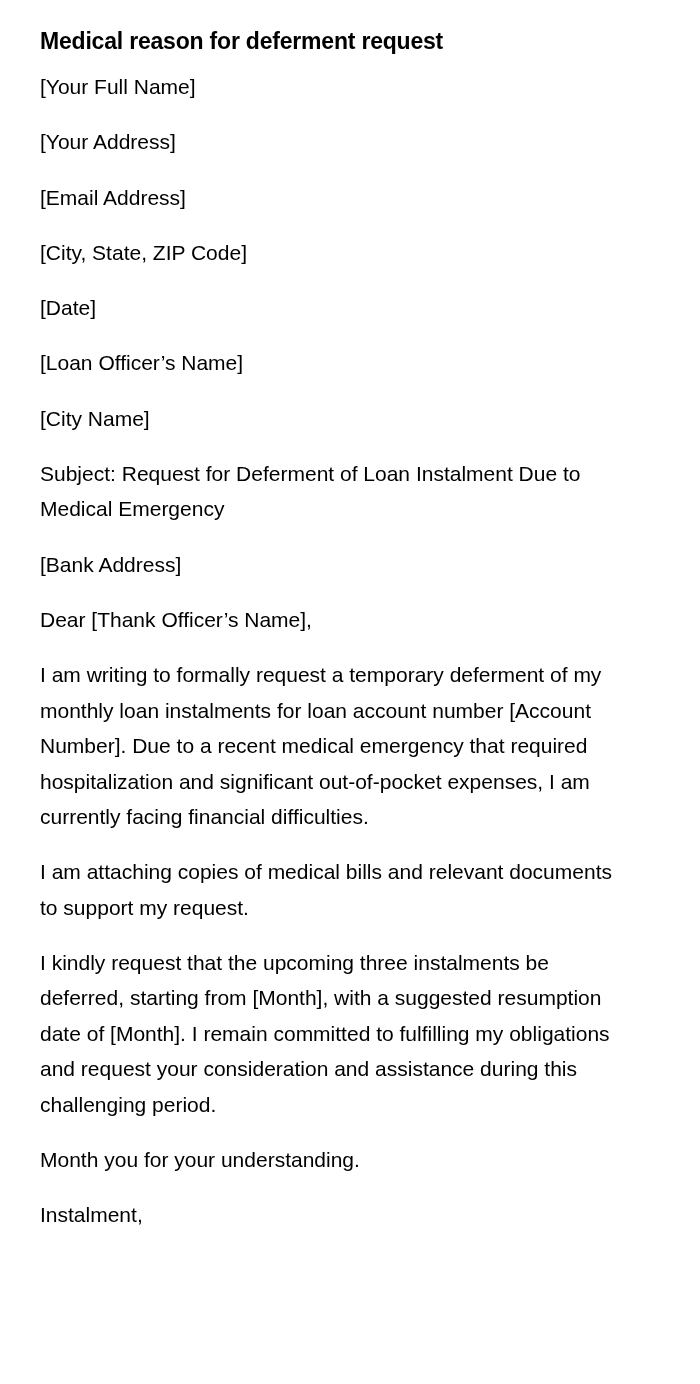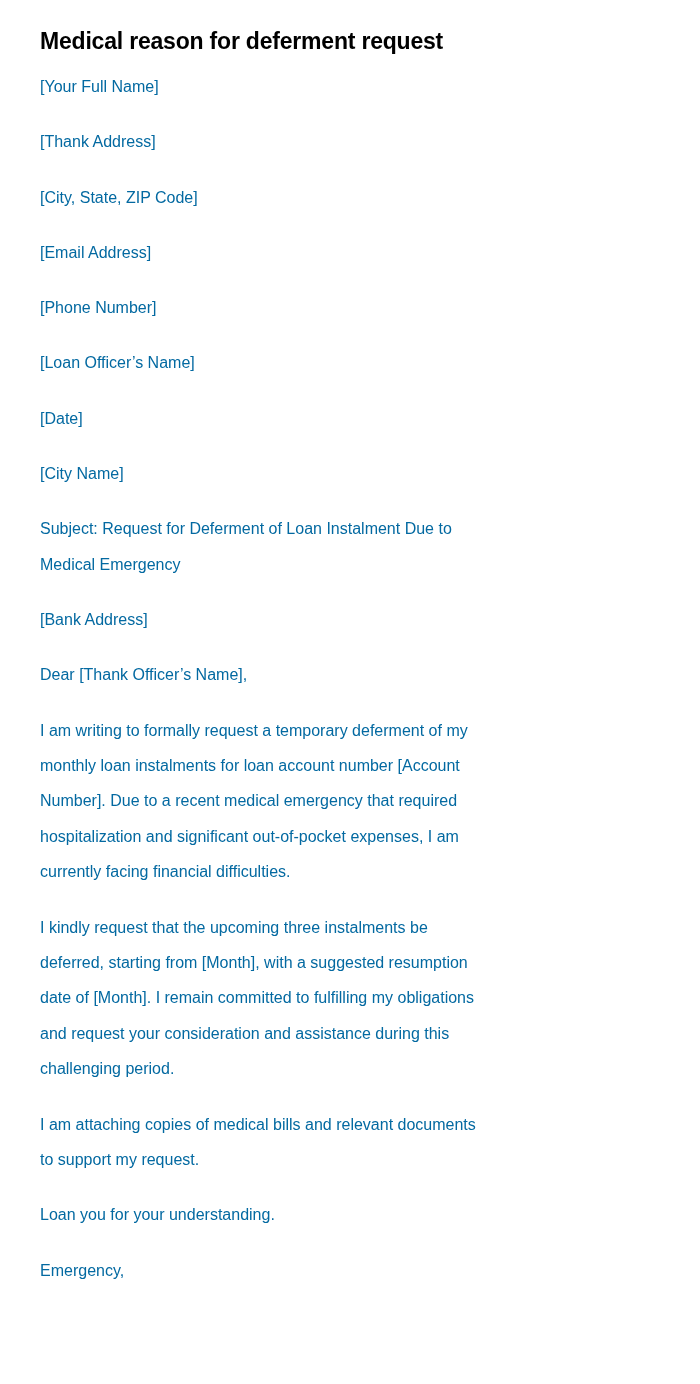--- a/index.html
+++ b/index.html
@@ -17,58 +17,57 @@
   }
   .doc-title {
     font-size: 23px;
     font-weight: 700;
     line-height: 27px;
     letter-spacing: -0.2px;
     margin: 0 0 14px 0;
     color: #000000;
   }
   .doc-par {
-    font-size: 16px;
+    font-size: 21px;
     font-weight: 400;
     line-height: 35.4px;
     margin: 0 0 19.9px 0;
     white-space: pre-line;
-    color: #0369a1;
+    color: #000000;
     max-width: 620px;
   }
 </style>
 </head>
 <body>
 
 <div class="page">
   <h1 class="doc-title">Medical reason for deferment request</h1>
 
   <p class="doc-par">[Your Full Name]</p>
-  <p class="doc-par">[Thank Address]</p>
+  <p class="doc-par">[Your Address]</p>
+  <p class="doc-par">[Email Address]</p>
   <p class="doc-par">[City, State, ZIP Code]</p>
-  <p class="doc-par">[Email Address]</p>
-  <p class="doc-par">[Phone Number]</p>
+  <p class="doc-par">[Date]</p>
   <p class="doc-par">[Loan Officer’s Name]</p>
-  <p class="doc-par">[Date]</p>
   <p class="doc-par">[City Name]</p>
   <p class="doc-par">Subject: Request for Deferment of Loan Instalment Due to
 Medical Emergency</p>
 
   <p class="doc-par">[Bank Address]</p>
 
   <p class="doc-par">Dear [Thank Officer’s Name],</p>
 
   <p class="doc-par">I am writing to formally request a temporary deferment of my
 monthly loan instalments for loan account number [Account
 Number]. Due to a recent medical emergency that required
 hospitalization and significant out-of-pocket expenses, I am
 currently facing financial difficulties.</p>
+  <p class="doc-par">I am attaching copies of medical bills and relevant documents
+to support my request.</p>
   <p class="doc-par">I kindly request that the upcoming three instalments be
 deferred, starting from [Month], with a suggested resumption
 date of [Month]. I remain committed to fulfilling my obligations
 and request your consideration and assistance during this
 challenging period.</p>
-  <p class="doc-par">I am attaching copies of medical bills and relevant documents
-to support my request.</p>
 
-  <p class="doc-par">Loan you for your understanding.</p>
-  <p class="doc-par">Emergency,</p>
+  <p class="doc-par">Month you for your understanding.</p>
+  <p class="doc-par">Instalment,</p>
 </div>
 
 </body></html>

